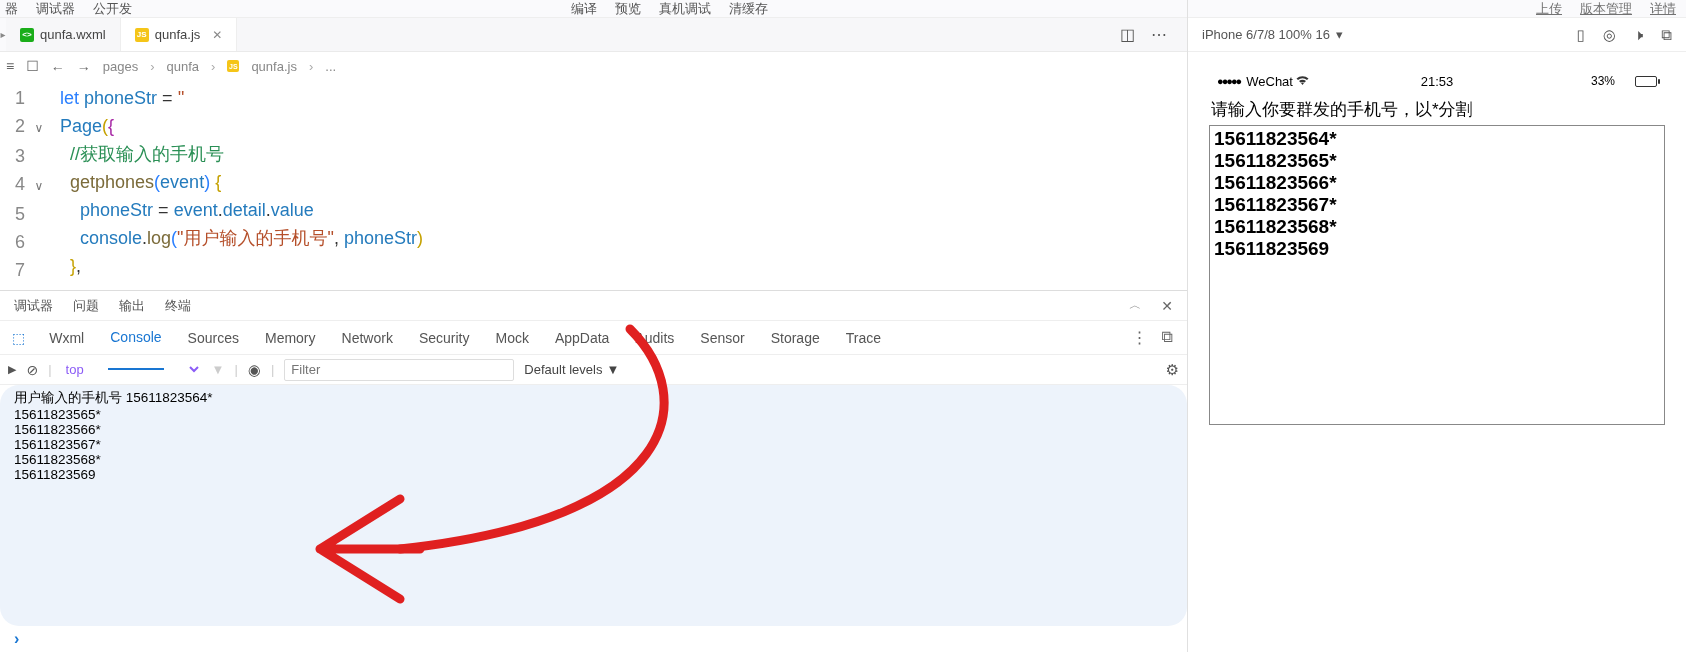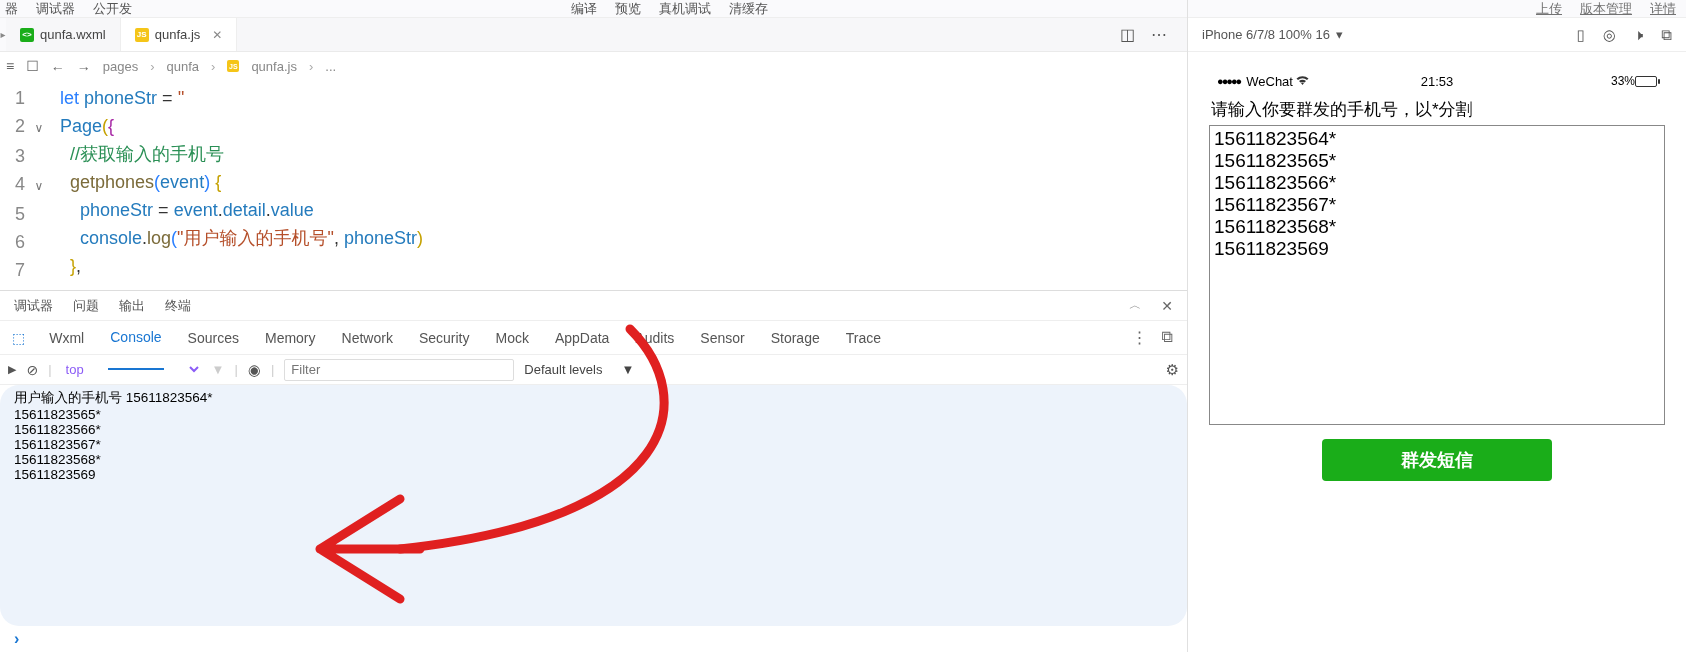--- a/index.html
+++ b/index.html
@@ -54,21 +54,21 @@
   .debug-tabs2 .tab.active { color:#1976d2; border-bottom:2px solid #1976d2; }
   .debug-tabs2 .right { margin-left:auto; display:flex; gap:14px; padding-right:14px; color:#666; font-size:16px; }
   .debug-tabs2 .elem-icon { color:#1976d2; font-size:14px; }
 
   .console-toolbar { height:30px; display:flex; align-items:center; gap:10px; padding:0 8px; border-bottom:1px solid #eee; font-size:13px; color:#555; }
   .console-toolbar .play { font-size:11px; }
   .console-toolbar .noentry { font-size:14px; }
   .console-toolbar select.ctx { border:none; background:transparent; font-size:13px; color:#8b5cf6; width:140px; }
   .console-toolbar .eye { font-size:15px; }
   .console-toolbar input.filter { width:230px; height:22px; border:1px solid #ddd; padding:0 6px; font-size:13px; border-radius:2px; }
-  .console-toolbar .levels { font-size:13px; color:#444; display:flex; align-items:center; gap:19px;text-align:center; }
+  .console-toolbar .levels { font-size:13px; color:#444; display:flex; align-items:center; gap:4px;text-align:center; }
   .console-toolbar .gear { margin-left:auto; font-size:15px; color:#555; }
 
   .console-body { flex:1; font-family: Consolas,'Courier New',monospace; font-size:13.5px; padding:4px 10px 0 14px; position:relative; background:#edf3fb;border-radius:19px; }
   .console-body .log-line { display:flex; }
   .console-body .log-msg { flex:1; white-space:pre-line; }
   .console-body .log-src { color:#888; text-decoration:underline; margin-right:6px; }
   .console-prompt { color:#1976d2; font-weight:bold; padding:4px 14px; background:#fff; }
 
   
   .red-arrow { position:absolute; left:280px; top:-66px; pointer-events:none; }
@@ -81,35 +81,35 @@
   .topbar-right-trunc { height:18px; background:#fafafc; border-bottom:1px solid #eee; display:flex; align-items:flex-start; justify-content:flex-end; gap:18px; padding-right:10px; font-size:13px; color:#737373;text-decoration:underline; }
 
   .sim-stage { flex:1; display:flex; justify-content:center; padding-top:18px; }
   .phone { width:460px; display:flex; flex-direction:column; }
   .status-bar { height:22px; display:flex; align-items:center; font-size:13px; padding:0 10px; }
   .status-bar .signal { letter-spacing:-2px; font-size:11px; }
   .status-bar .wechat { margin-left:6px; }
   .status-bar .wifi { margin-left:2px; font-size:13px; }
   .status-bar .time { position:absolute; left:50%; transform:translateX(-50%); }
   .status-bar-wrap { position:relative; }
-  .status-bar .battery { margin-left:auto; display:flex; align-items:center; gap:0; font-size:12px; }
+  .status-bar .battery { margin-left:auto; display:flex; align-items:center; gap:20px; font-size:12px; }
   .battery-icon { width:22px; height:11px; border:1px solid #333; border-radius:2px; position:relative; }
   .battery-icon::after { content:''; position:absolute; right:-4px; top:2px; width:2px; height:5px; background:#333; border-radius:1px; }
   .battery-fill { width:33%; height:100%; background:#333; }
 
   .nav-bar { height:44px; display:flex; align-items:center; justify-content:center; position:relative; font-size:16px; }
   .capsule { position:absolute; right:8px; display:flex; align-items:center; border:1px solid #ddd; border-radius:18px; height:32px; overflow:hidden; }
   .capsule .half { width:44px; height:32px; display:flex; align-items:center; justify-content:center; font-size:16px; }
   .capsule .sep { width:1px; height:20px; background:#ddd; }
   .target-icon { width:18px; height:18px; border:2px solid #333; border-radius:50%; display:flex; align-items:center; justify-content:center; }
   .target-icon::after { content:''; width:6px; height:6px; background:#333; border-radius:50%; }
 
   .page-body { flex:1; padding:0 2px; display:flex; flex-direction:column; }
   .label { font-size:17px; padding:6px 2px 4px; }
-  .textarea-box { border:1px solid #888; height:300px; font-size:19px; line-height:22px; padding:2px 4px; white-space:pre-line; font-family:"Microsoft YaHei",sans-serif; }
+  .textarea-box { border:1px solid #888; height:300px; font-size:19px; line-height:22px; padding:2px 4px; white-space:pre-line; font-family:"Microsoft YaHei",sans-serif;font-weight:bold; }
   .send-btn { margin:14px auto 0; width:230px; height:42px; background:#1aad19; color:#fff; font-size:18px; font-weight:bold; display:flex; align-items:center; justify-content:center; border-radius:4px; }
 
   .icon-box { display:inline-flex; align-items:center; justify-content:center; }
 </style>
 </head>
 <body>
 
 <div class="left-region">
 
   <div class="topbar-truncated">
@@ -277,17 +277,16 @@
         </div>
       </div>
       <div class="page-body">
         <div class="label">请输入你要群发的手机号，以*分割</div>
         <div class="textarea-box" id="textarea-box">15611823564*
 15611823565*
 15611823566*
 15611823567*
 15611823568*
 15611823569</div>
-        <div class="send-btn">群发短信</div>
       </div>
     </div>
   </div>
 </div>
 
 </body></html>

